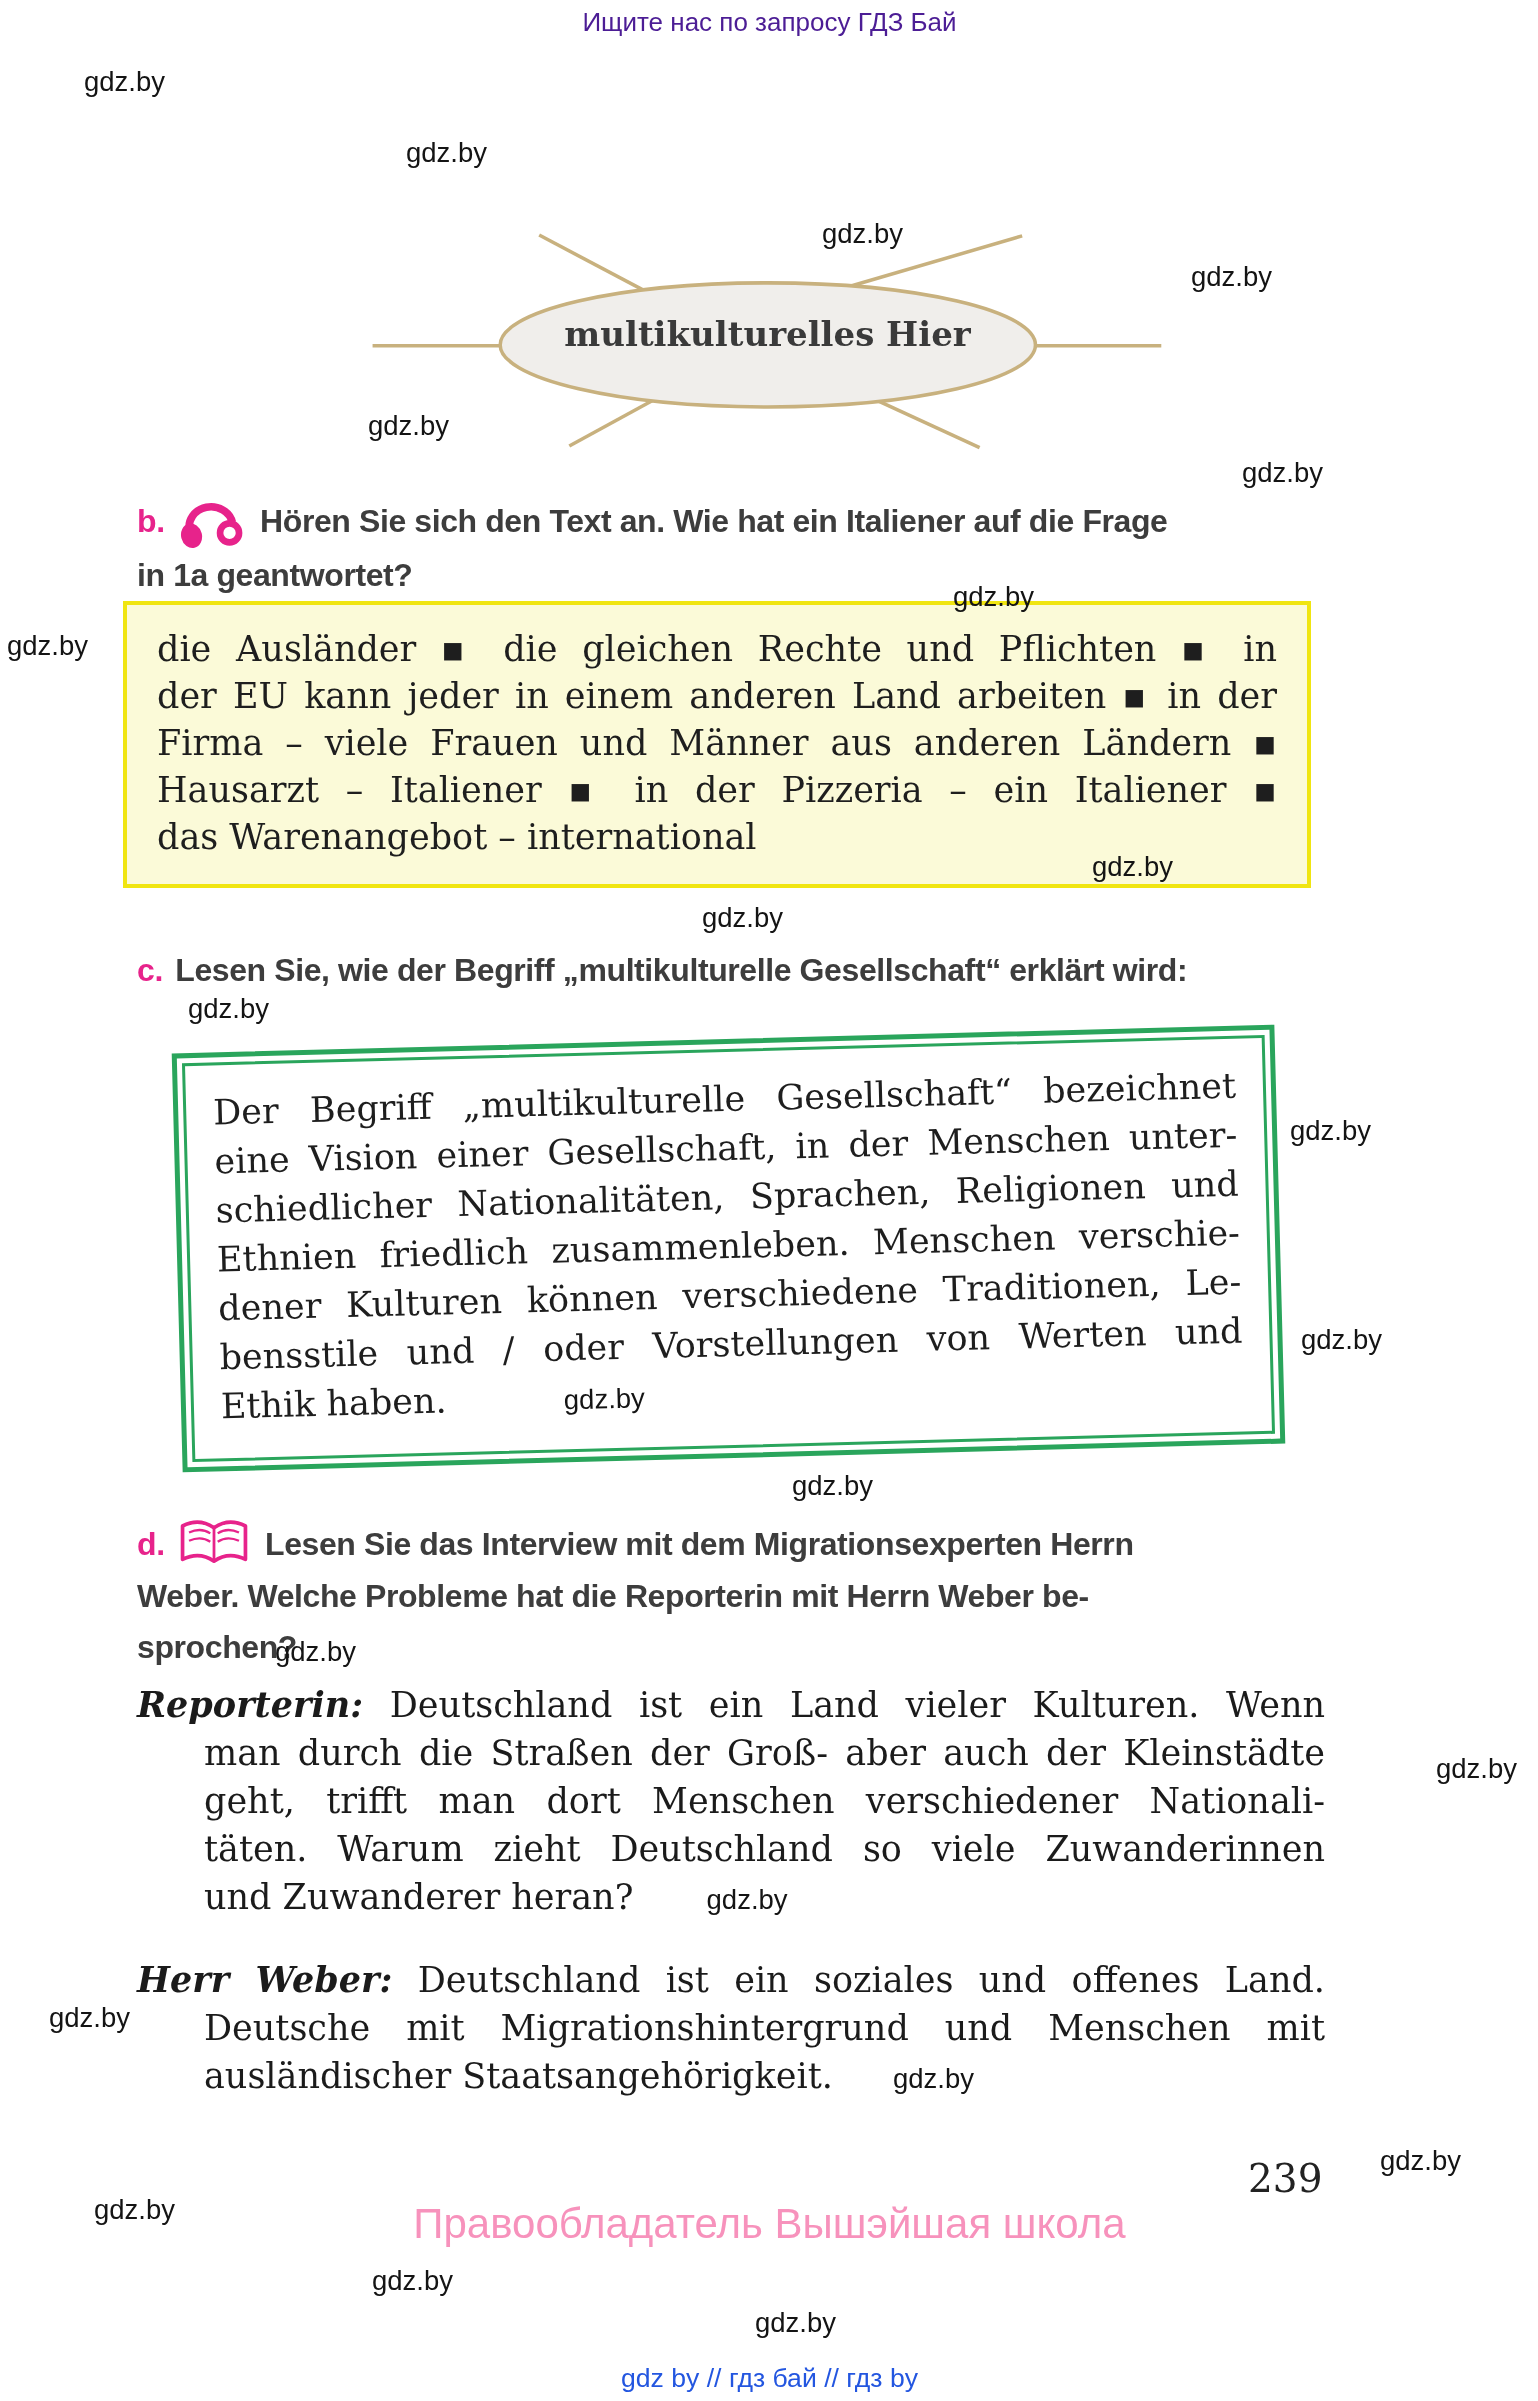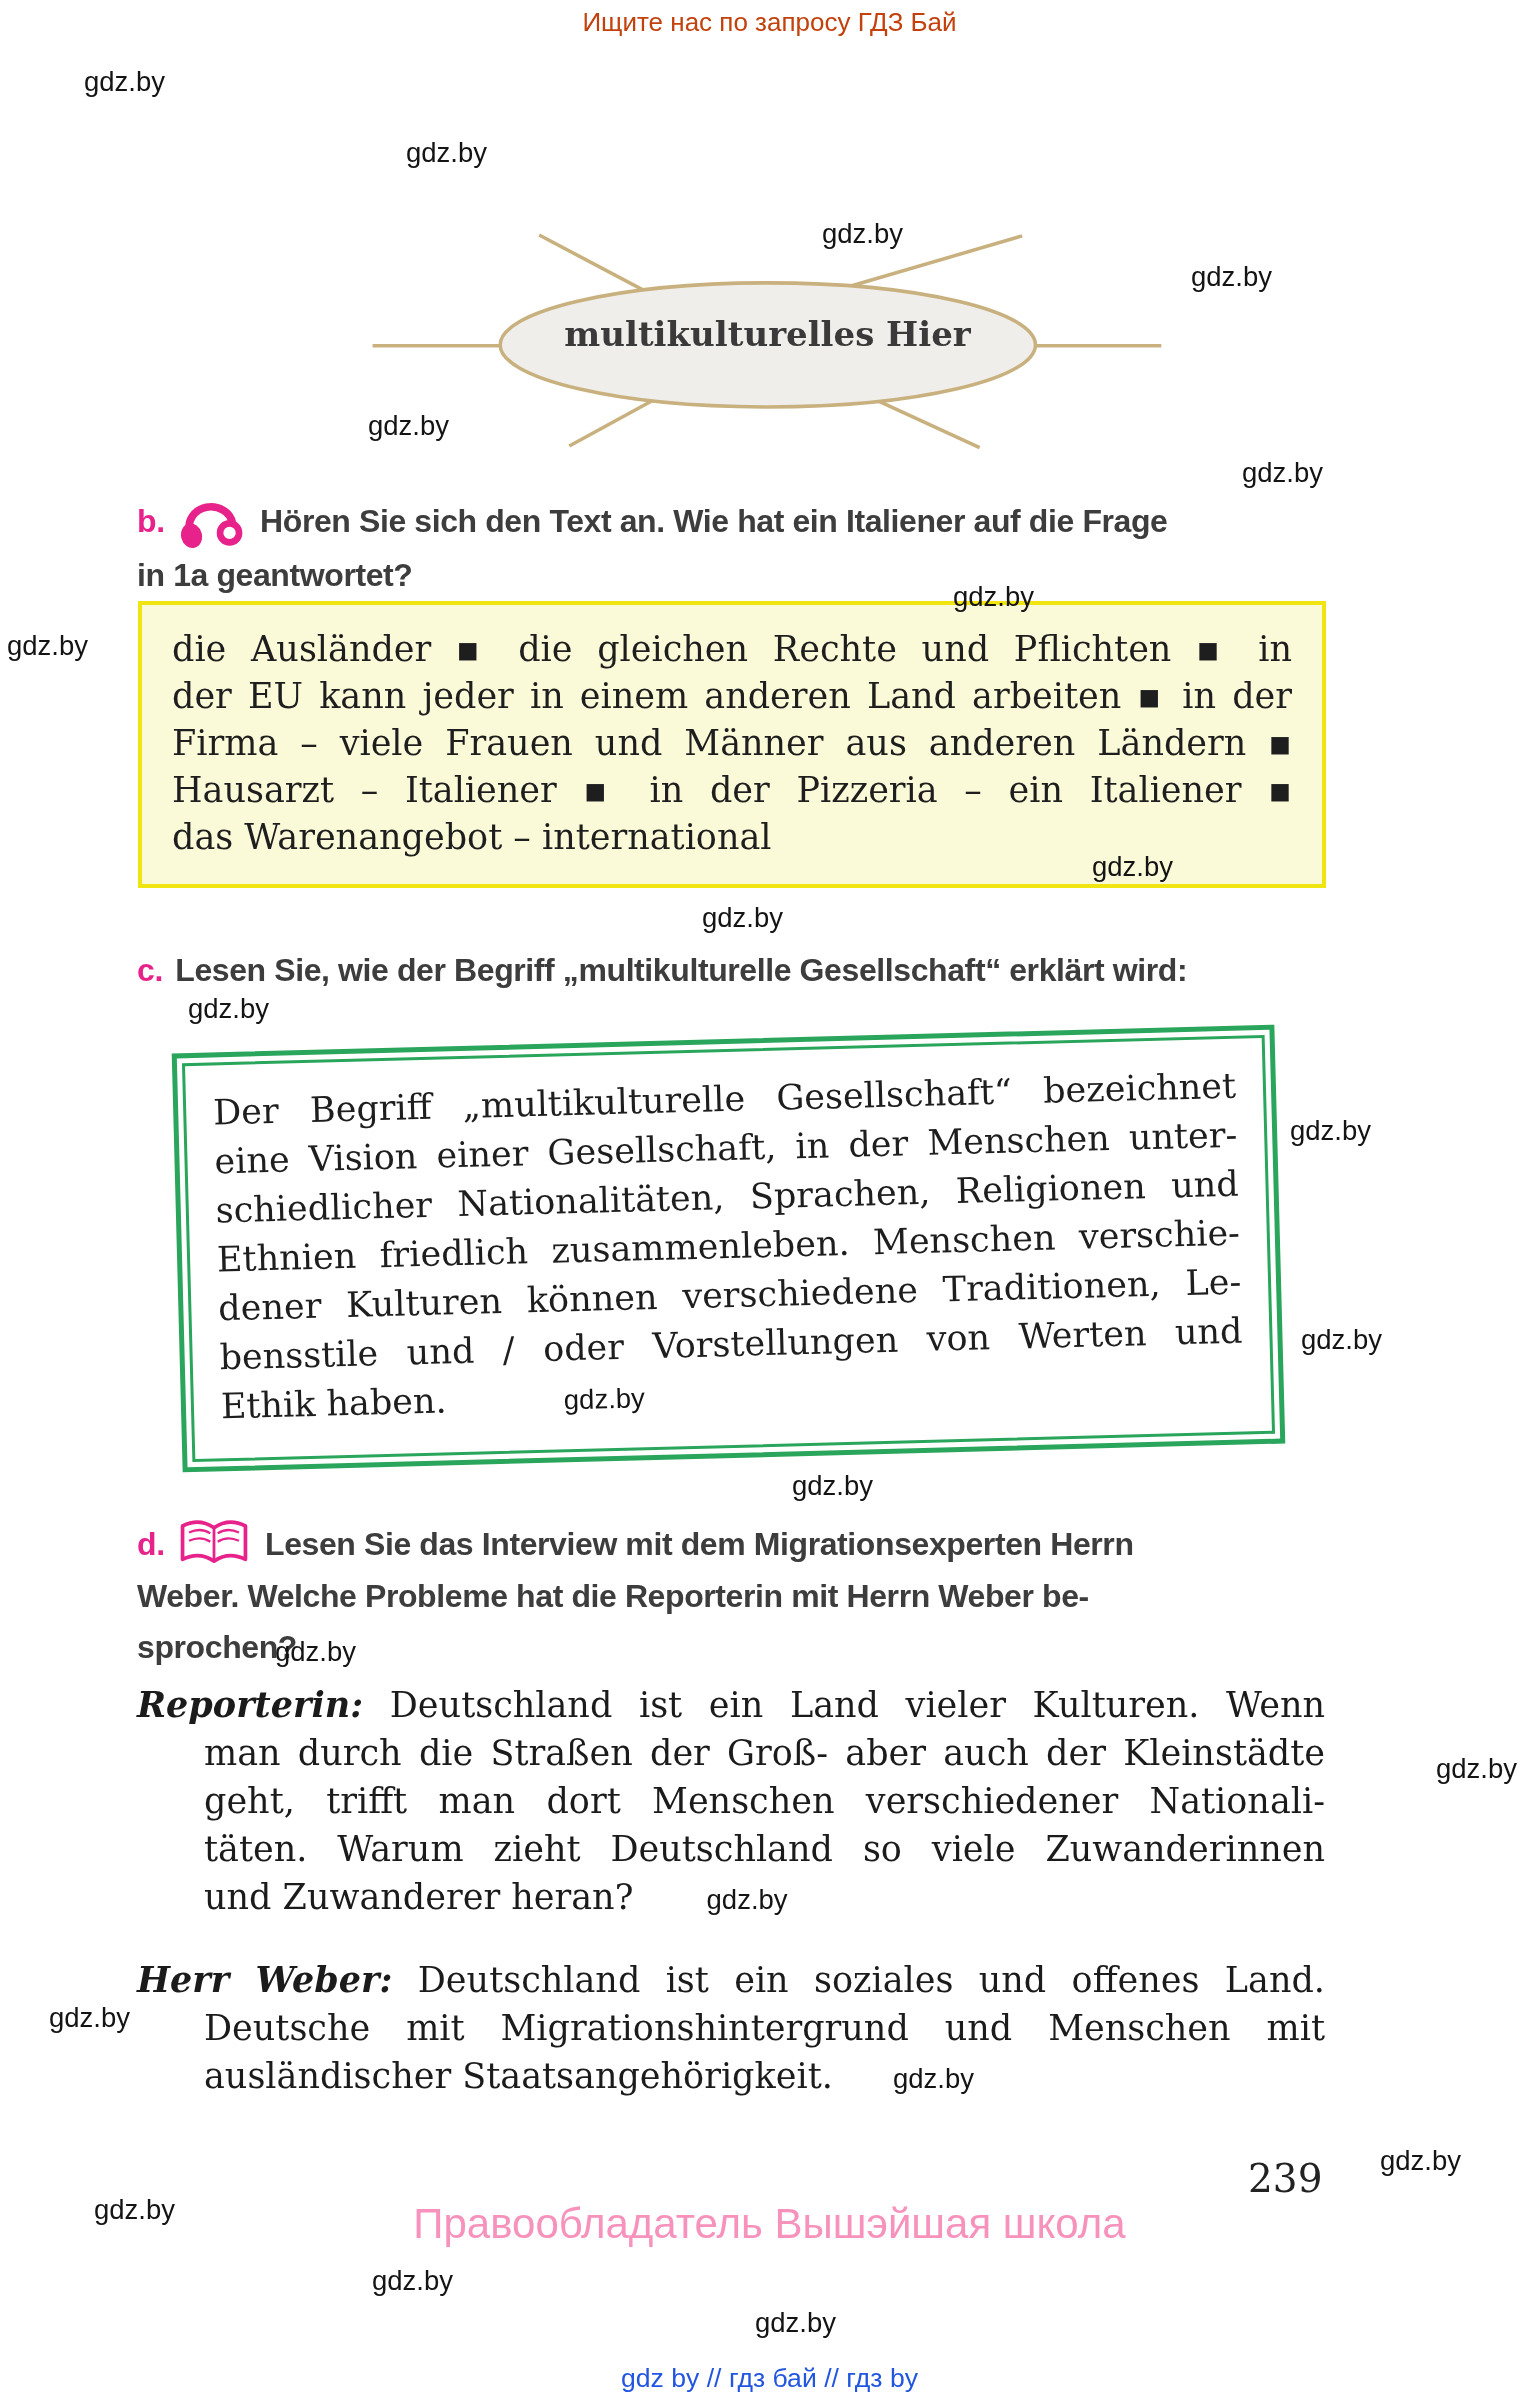--- a/index.html
+++ b/index.html
@@ -11,21 +11,21 @@
   .wm {
     position:absolute; font:400 27.5px "Liberation Sans", sans-serif;
     color:#141414; z-index:6; white-space:nowrap;
   }
   .wm-inline {
     display:inline-block; font:400 27.5px "Liberation Sans", sans-serif;
     color:#141414; font-style:normal; font-weight:400; vertical-align:baseline;
   }
   .banner {
     position:absolute; top:7px; left:0; width:100%; text-align:center;
-    font:400 26px "Liberation Sans", sans-serif; color:#c2410c;
+    font:400 26px "Liberation Sans", sans-serif; color:#4c1d95;
   }
   
   .mindmap { position:absolute; left:337px; top:204px; width:851px; height:257px; }
   .mindmap svg { position:absolute; left:0; top:0; }
   .mm-label {
     position:absolute; left:163px; top:110px; width:535px; text-align:center;
     font:bold 34px "DejaVu Serif", serif; color:#3a3a3a;
   }
   
   .sec {
@@ -33,21 +33,21 @@
     font:bold 32px/51px "Liberation Sans", sans-serif; letter-spacing:-0.4px;
     color:#3d3d3d; z-index:2;
   }
   .sec-line1 { display:flex; align-items:center; white-space:nowrap; }
   .sec-letter { color:#e7238b; margin-right:12.4px; flex:0 0 auto; }
   .sec-icon { flex:0 0 auto; margin-right:14px; display:inline-flex; align-items:center; }
   .h-text { white-space:nowrap; }
   .h-line { white-space:nowrap; }
   
   .kw-box {
-    position:absolute; left:138px; top:601px; width:1188px; height:287px;
+    position:absolute; left:123px; top:601px; width:1188px; height:287px;
     box-sizing:border-box; background:#fbfad8; border:4.4px solid #f0e511;
     padding:21px 30px; z-index:1;
   }
   .kw-line {
     font:400 35px/47px "DejaVu Serif", serif; color:#1e1e1e;
     text-align:justify; text-align-last:justify;
   }
   .kw-last { text-align:right; text-align-last:left; }
   
   .def-wrap {

